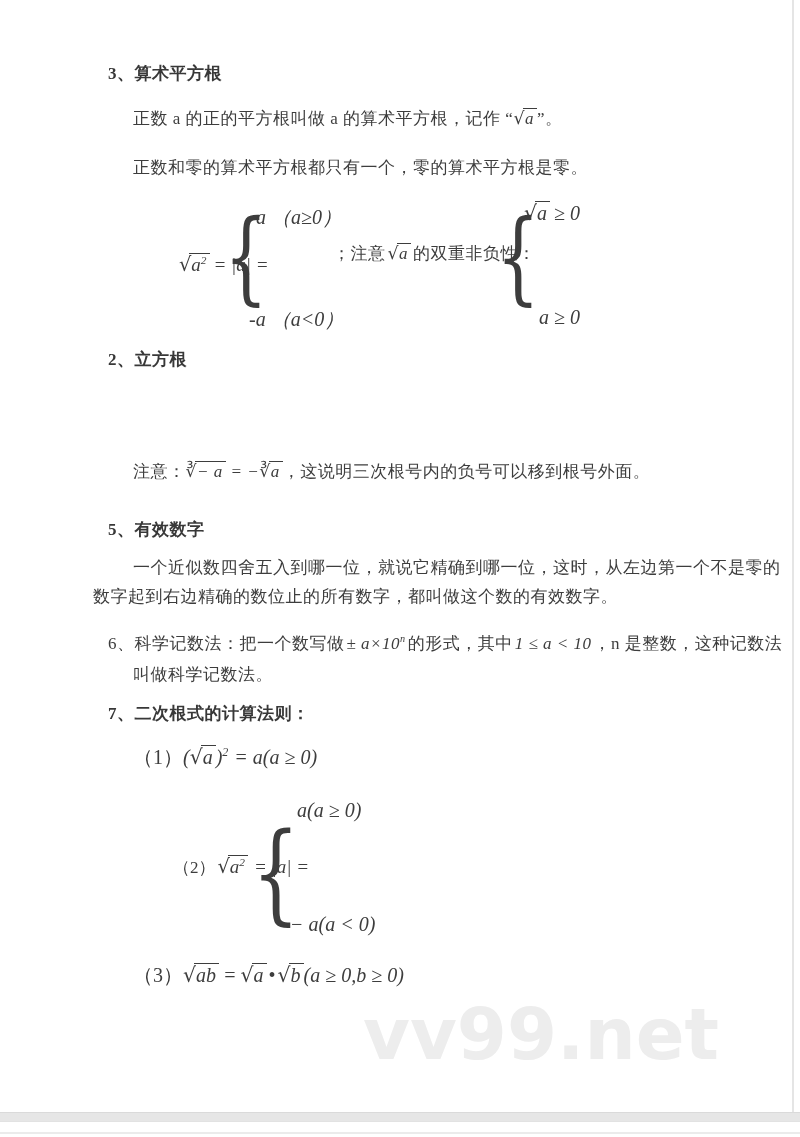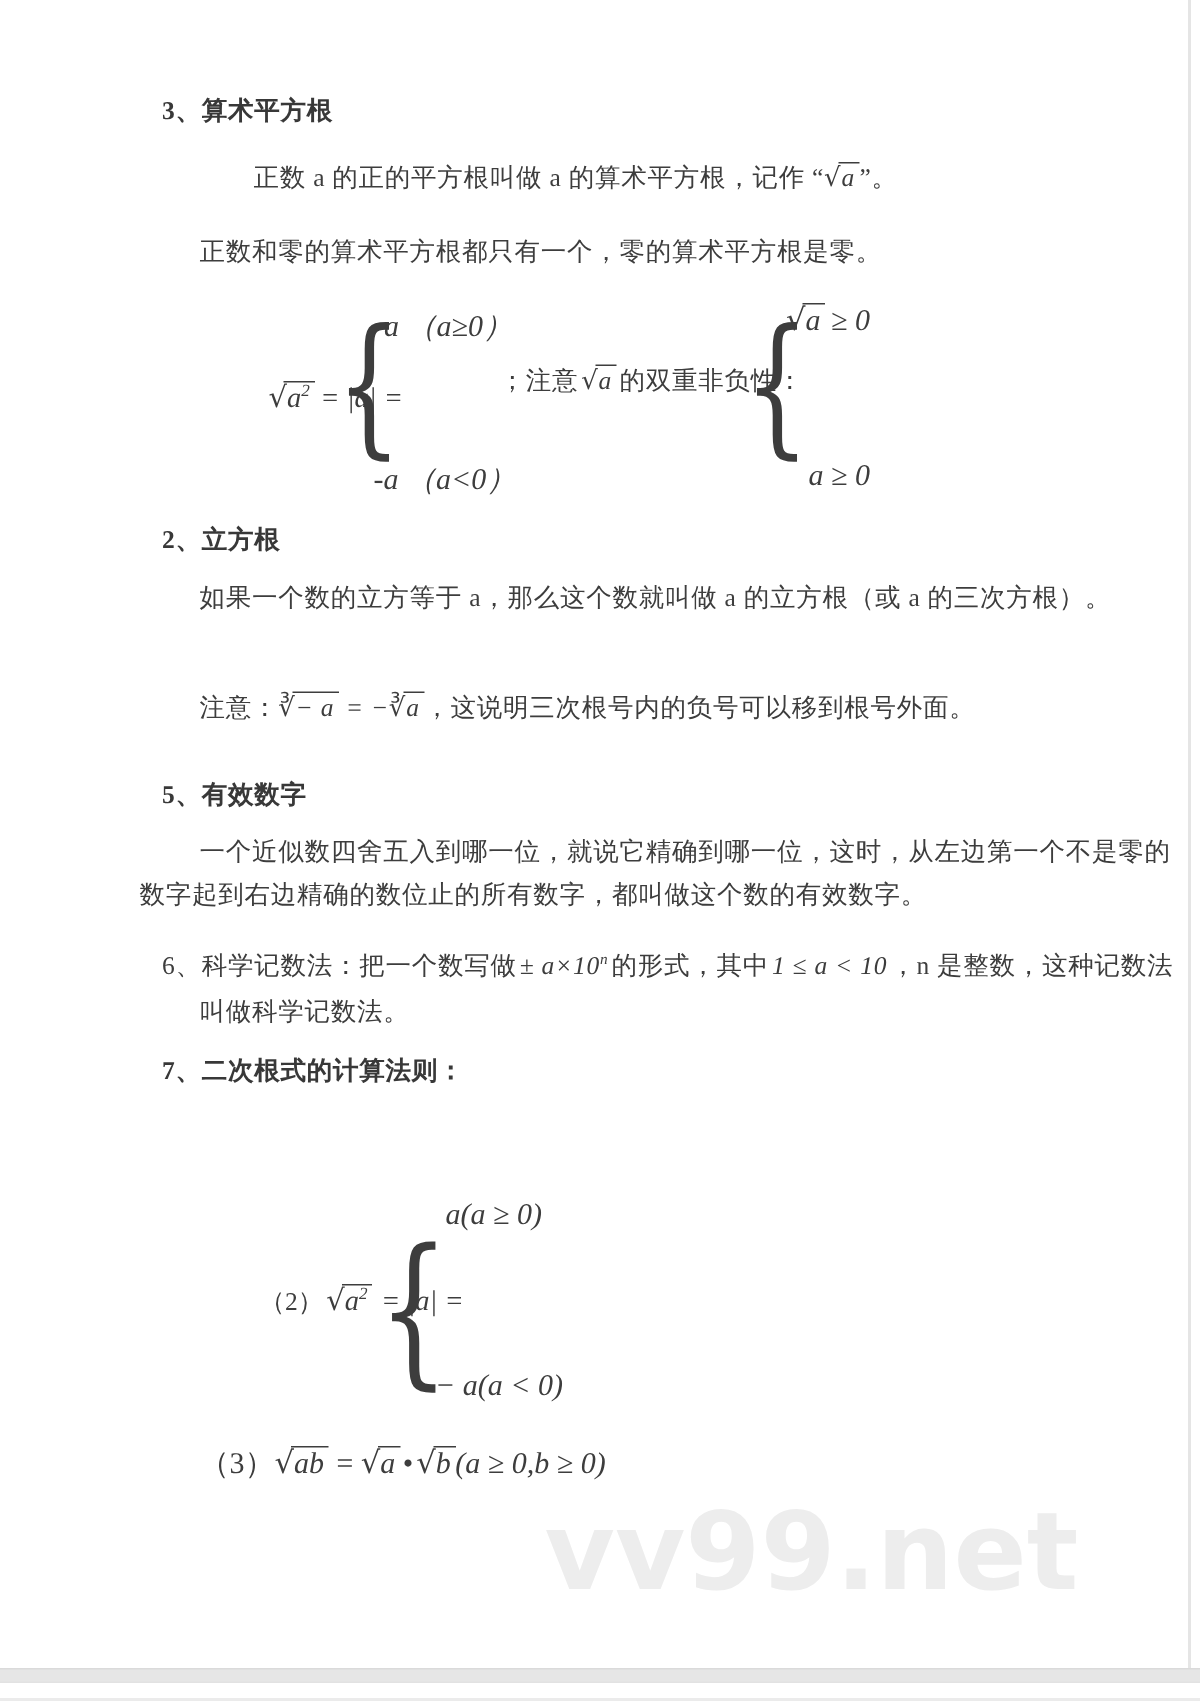--- a/index.html
+++ b/index.html
@@ -51,21 +51,21 @@
     color: #3d3d3d;
     transform: scale(0.72, 1.05);
     transform-origin: left top;
   }
   .m4 { margin-left: 4px; }
   .m6 { margin-left: 6px; }
   .m2 { margin-left: 2px; margin-right: 2px; }
 
   
   #s3h      { left: 108px; top: 62px;  }
-  #s3p1     { left: 133px; top: 107px; margin-left: 36px; }
+  #s3p1     { left: 133px; top: 107px; }
   #s3p2     { left: 133px; top: 156px; }
 
   #f1-lhs   { left: 139px; top: 253px; }
   #f1-lb    { left: 224px; top: 206px; }
   #f1-top   { left: 256px; top: 204px; }
   #f1-bot   { left: 249px; top: 306px; }
   #f1-mid   { left: 333px; top: 242px; }
   #f1-rb    { left: 496px; top: 206px; }
   #f1-rtop  { left: 524px; top: 201px; }
   #f1-rbot  { left: 539px; top: 306px; }
@@ -146,37 +146,39 @@
     <span>；注意</span><span class="sqrt m2"><span class="rad">√</span><span class="ol">a</span></span><span>的双重非负性：</span>
   </div>
 
   <div id="f1-rb" class="abs brace">{</div>
   <div id="f1-rtop" class="abs math-line">
     <span class="sqrt"><span class="rad">√</span><span class="ol">a</span></span><span class="mi m4">≥ 0</span>
   </div>
   <div id="f1-rbot" class="abs mi math-line">a ≥ 0</div>
 
   <div id="s4h" class="abs heading">2、立方根</div>
-  <div id="s4p1" class="abs body-text">如果一个数的立方等于 a，那么这个数就叫做 a 的立方根（或 a 的三次方根）。</div>
 
   <div id="s4note" class="abs body-text">
     <span>注意：</span><span class="sqrt"><span class="rad">∛</span><span class="ol">− a</span></span><span class="mi"> = −</span><span class="sqrt"><span class="rad">∛</span><span class="ol">a</span></span><span>，这说明三次根号内的负号可以移到根号外面。</span>
   </div>
 
   <div id="s5h" class="abs heading">5、有效数字</div>
   <div id="s5l1" class="abs body-text">一个近似数四舍五入到哪一位，就说它精确到哪一位，这时，从左边第一个不是零的</div>
   <div id="s5l2" class="abs body-text">数字起到右边精确的数位止的所有数字，都叫做这个数的有效数字。</div>
 
   <div id="s6l1" class="abs body-text">
     <span>6、科学记数法：把一个数写做</span><span class="mi m2"><span>± a×10</span><sup>n</sup></span><span>的形式，其中</span><span class="mi m2">1 ≤ a &lt; 10</span><span>，n 是整数，这种记数法</span>
   </div>
   <div id="s6l2" class="abs body-text">叫做科学记数法。</div>
 
   <div id="s7h" class="abs heading">7、二次根式的计算法则：</div>
 
+  <div id="i1" class="abs math-line">
+    <span class="lbl">（1）</span><span class="mi">(</span><span class="sqrt"><span class="rad">√</span><span class="ol">a</span></span><span class="mi">)</span><sup>2</sup><span class="mi m6">= a(a ≥ 0)</span>
+  </div>
 
   <div id="i2-lhs" class="abs big">
     <span class="lbl" style="font-size:17px;">（2）</span><span class="sqrt m2"><span class="rad">√</span><span class="ol"><span class="mi">a</span><sup>2</sup></span></span><span class="mi m4">= |a| =</span>
   </div>
   <div id="i2-brace" class="abs brace">{</div>
   <div id="i2-top" class="abs mi math-line">a(a ≥ 0)</div>
   <div id="i2-bot" class="abs mi math-line">− a(a &lt; 0)</div>
 
   <div id="i3" class="abs math-line">
     <span class="lbl">（3）</span><span class="sqrt"><span class="rad">√</span><span class="ol">ab</span></span><span class="mi m4" style="margin-right:4px;">=</span><span class="sqrt"><span class="rad">√</span><span class="ol">a</span></span><span class="lbl m2">•</span><span class="sqrt"><span class="rad">√</span><span class="ol">b</span></span><span class="mi">(a ≥ 0,b ≥ 0)</span>

